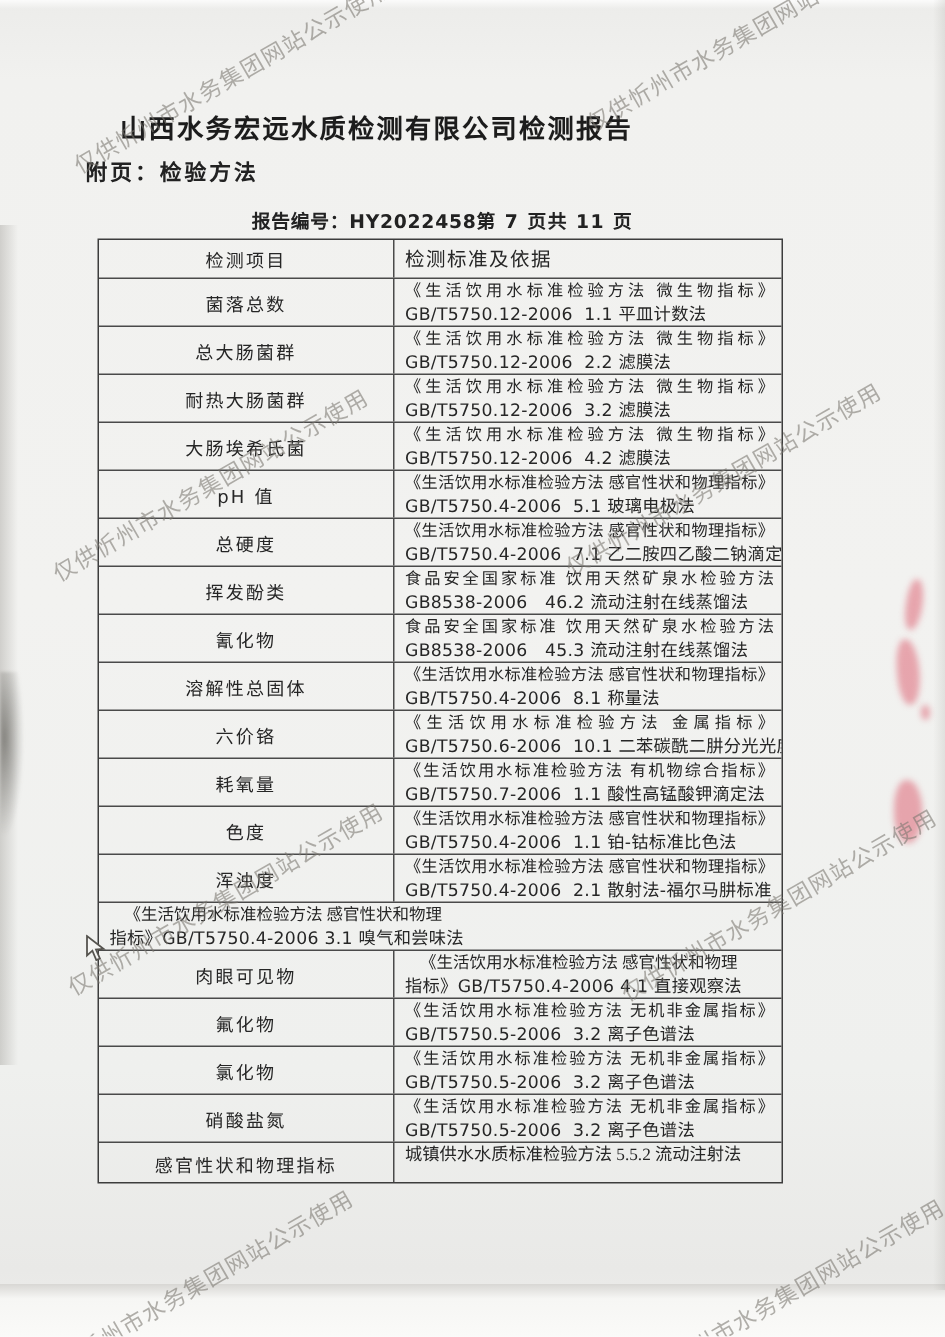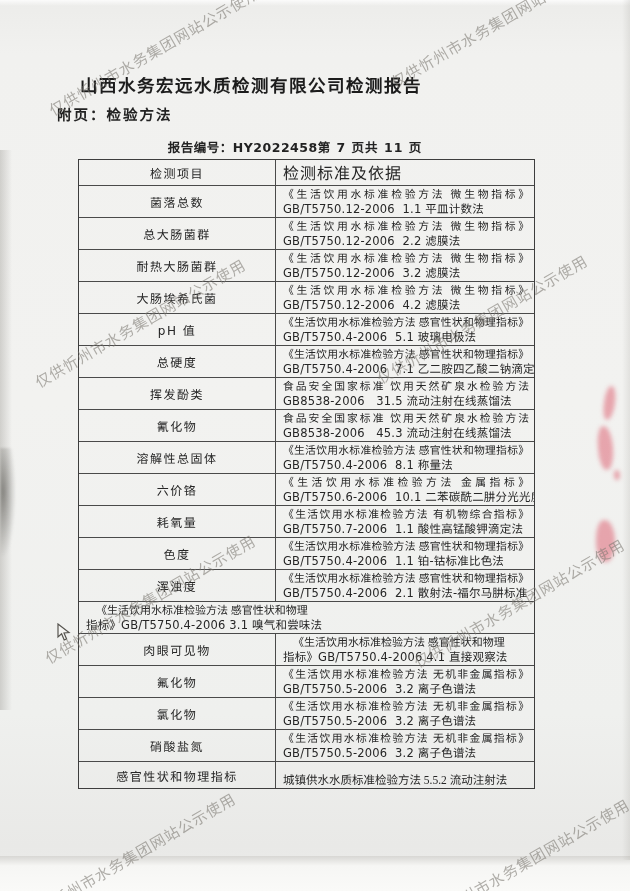--- a/index.html
+++ b/index.html
@@ -28,34 +28,34 @@
   
   .title{position:absolute;left:0;top:72px;width:502px;text-align:center;
       font-size:17.5px;font-weight:bold;letter-spacing:1.5px;color:#1c1c1c;}
   .subtitle{position:absolute;left:57px;top:103px;font-size:14.5px;font-weight:bold;
       letter-spacing:2px;color:#222;}
   .meta{position:absolute;left:63px;top:137px;width:464px;display:flex;
       justify-content:center;align-items:baseline;color:#222;}
   .meta .repno{font-size:12.5px;font-weight:bold;letter-spacing:0.5px;}
   .meta .pageno{font-size:12.5px;font-weight:bold;letter-spacing:1px;}
   
-  .tbl{position:absolute;left:78px;top:159px;width:455px;border:1.5px solid #3d3d3d;
+  .tbl{position:absolute;left:65px;top:159px;width:455px;border:1.5px solid #3d3d3d;
       color:#262626;z-index:2;background:rgba(255,255,255,0.0);}
   .trow{display:flex;border-top:1px solid #4a4a4a;height:32px;box-sizing:border-box;}
   .trow.head{border-top:none;height:25px;}
   .trow.single{height:27px;}
   .cell{box-sizing:border-box;}
   .cell.item{width:197px;border-right:1px solid #4a4a4a;display:flex;align-items:center;
       justify-content:center;font-size:12px;letter-spacing:1.5px;text-align:center;}
   .cell.std{flex:1;padding:1px 5px 0 7px;font-size:11.5px;line-height:15px;overflow:hidden;}
-  .trow.head .cell.std{display:flex;align-items:center;font-size:16px;letter-spacing:1px;}
+  .trow.head .cell.std{display:flex;align-items:center;font-size:13px;letter-spacing:1px;}
   .trow.head .cell.item{font-size:12px;}
   .l1{font-size:10.8px;line-height:15px;text-align:justify;text-align-last:justify;font-family:Liberation Serif, serif;}
   .trow.indent .l1{text-align:center;text-align-last:left;padding-left:10px;font-size:11px;}
-  .trow.single .cell.std{display:flex;align-items:flex-end;}
+  .trow.single .cell.std{display:flex;align-items:flex-start;}
   .trow.single .l1{text-align:left;text-align-last:left;font-size:11.5px;}
   .l2{font-size:11.5px;line-height:15.5px;white-space:pre;letter-spacing:0.2px;}
   
   .cursor{position:absolute;left:56px;top:623px;z-index:7;}
 </style>
 </head>
 <body>
 
 <div class="page">
 
@@ -131,21 +131,21 @@
           <div class="cell item">总硬度</div>
           <div class="cell std">
             <div class="l1">《生活饮用水标准检验方法 感官性状和物理指标》</div>
             <div class="l2">GB/T5750.4-2006  7.1 乙二胺四乙酸二钠滴定法</div>
           </div>
         </div>
         <div class="trow ">
           <div class="cell item">挥发酚类</div>
           <div class="cell std">
             <div class="l1">食品安全国家标准  饮用天然矿泉水检验方法</div>
-            <div class="l2">GB8538-2006   31.5 流动注射在线蒸馏法</div>
+            <div class="l2">GB8538-2006   46.2 流动注射在线蒸馏法</div>
           </div>
         </div>
         <div class="trow ">
           <div class="cell item">氰化物</div>
           <div class="cell std">
             <div class="l1">食品安全国家标准  饮用天然矿泉水检验方法</div>
             <div class="l2">GB8538-2006   45.3 流动注射在线蒸馏法</div>
           </div>
         </div>
         <div class="trow ">

